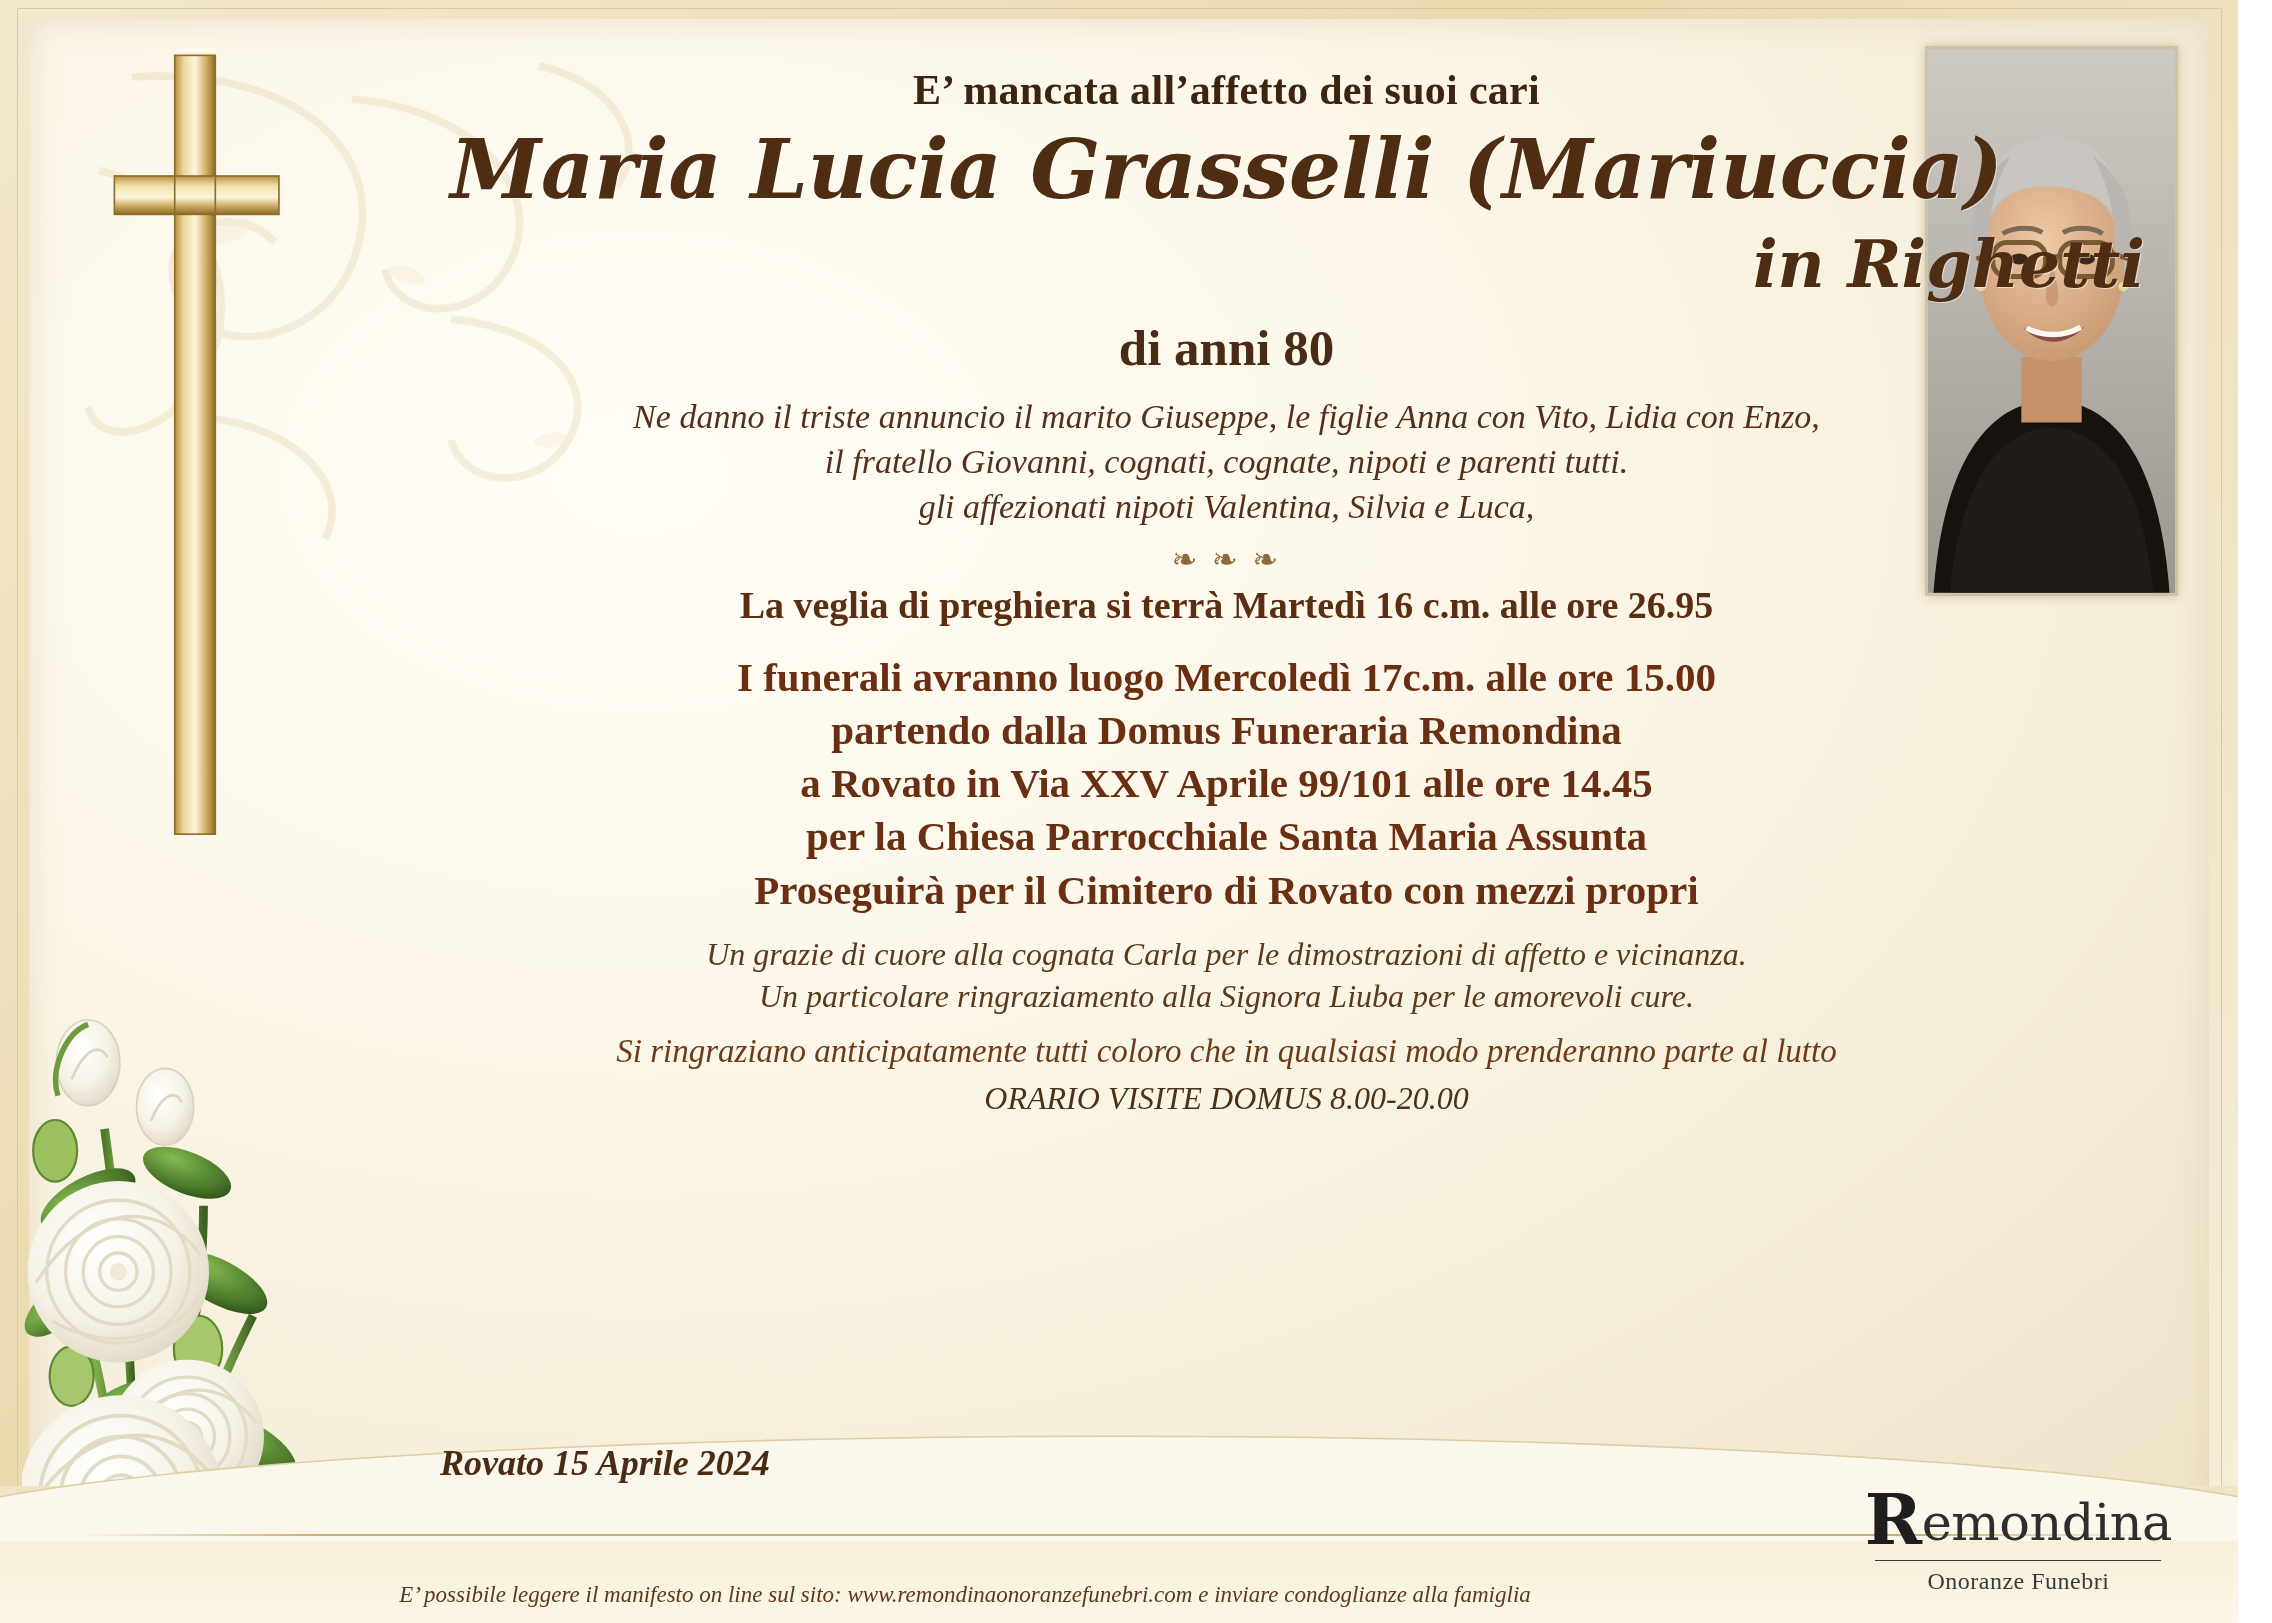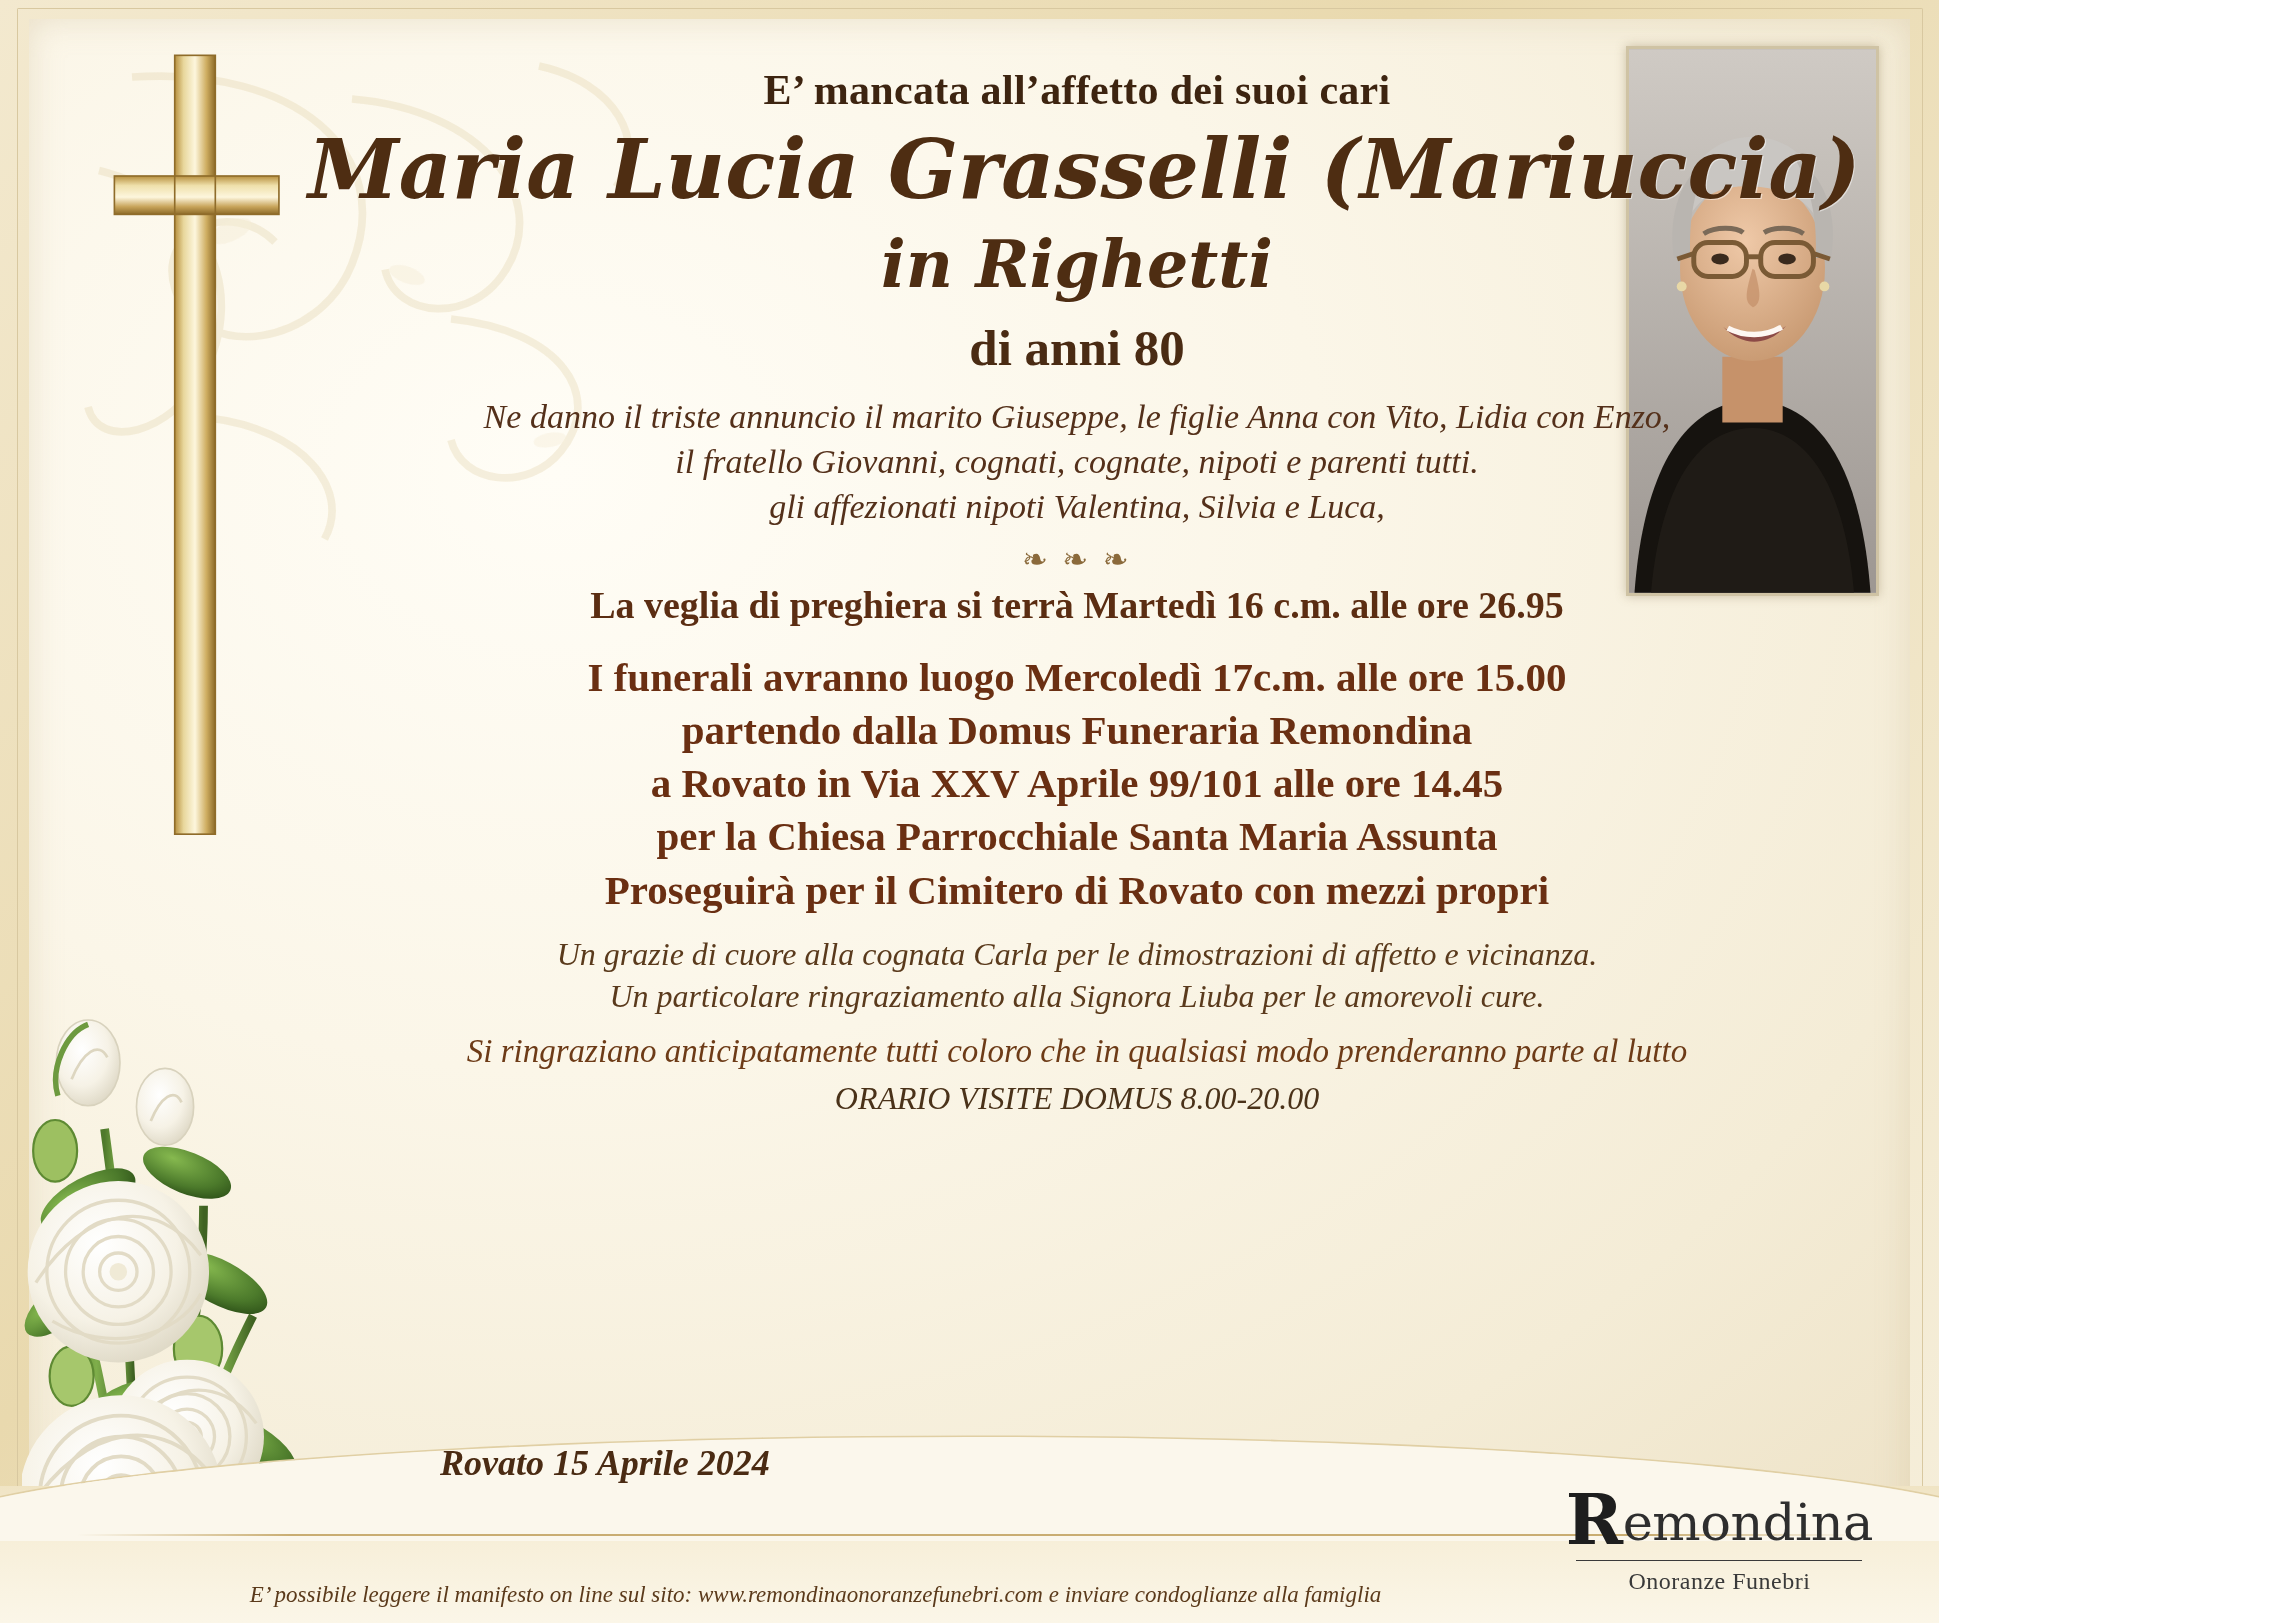--- a/index.html
+++ b/index.html
@@ -9,21 +9,21 @@
   }
   body {
     width: 2273px;
     height: 1623px;
     font-family: "Liberation Serif", serif;
     overflow: hidden;
   }
 
   .poster {
     position: relative;
-    width: 1939px;
+    width: 2238px;
     height: 1623px;
     box-sizing: border-box;
     background:
       radial-gradient(ellipse at 30% 35%, #fdfaf0 0%, #f8f1de 45%, #f0e6c8 75%, #e8dcbd 100%);
     overflow: hidden;
     padding-left: 23px;
   }
 
   
   .frame-outer {
@@ -140,20 +140,21 @@
     white-space: nowrap;
   }
   .name2 {
     margin-top: 14.3px;
     font-family: "DejaVu Serif", serif;
     font-style: italic;
     font-weight: bold;
     font-size: 65px;
     color: #4e2d12;
     text-shadow: 1.1px 1.1px 0 rgba(255,255,255,.5);
+    text-align: right;
   }
   .age {
     margin-top: 16.5px;
     font-size: 51px;
     font-weight: bold;
     color: #4a2b13;
   }
 
   .announce {
     margin-top: 18.7px;

